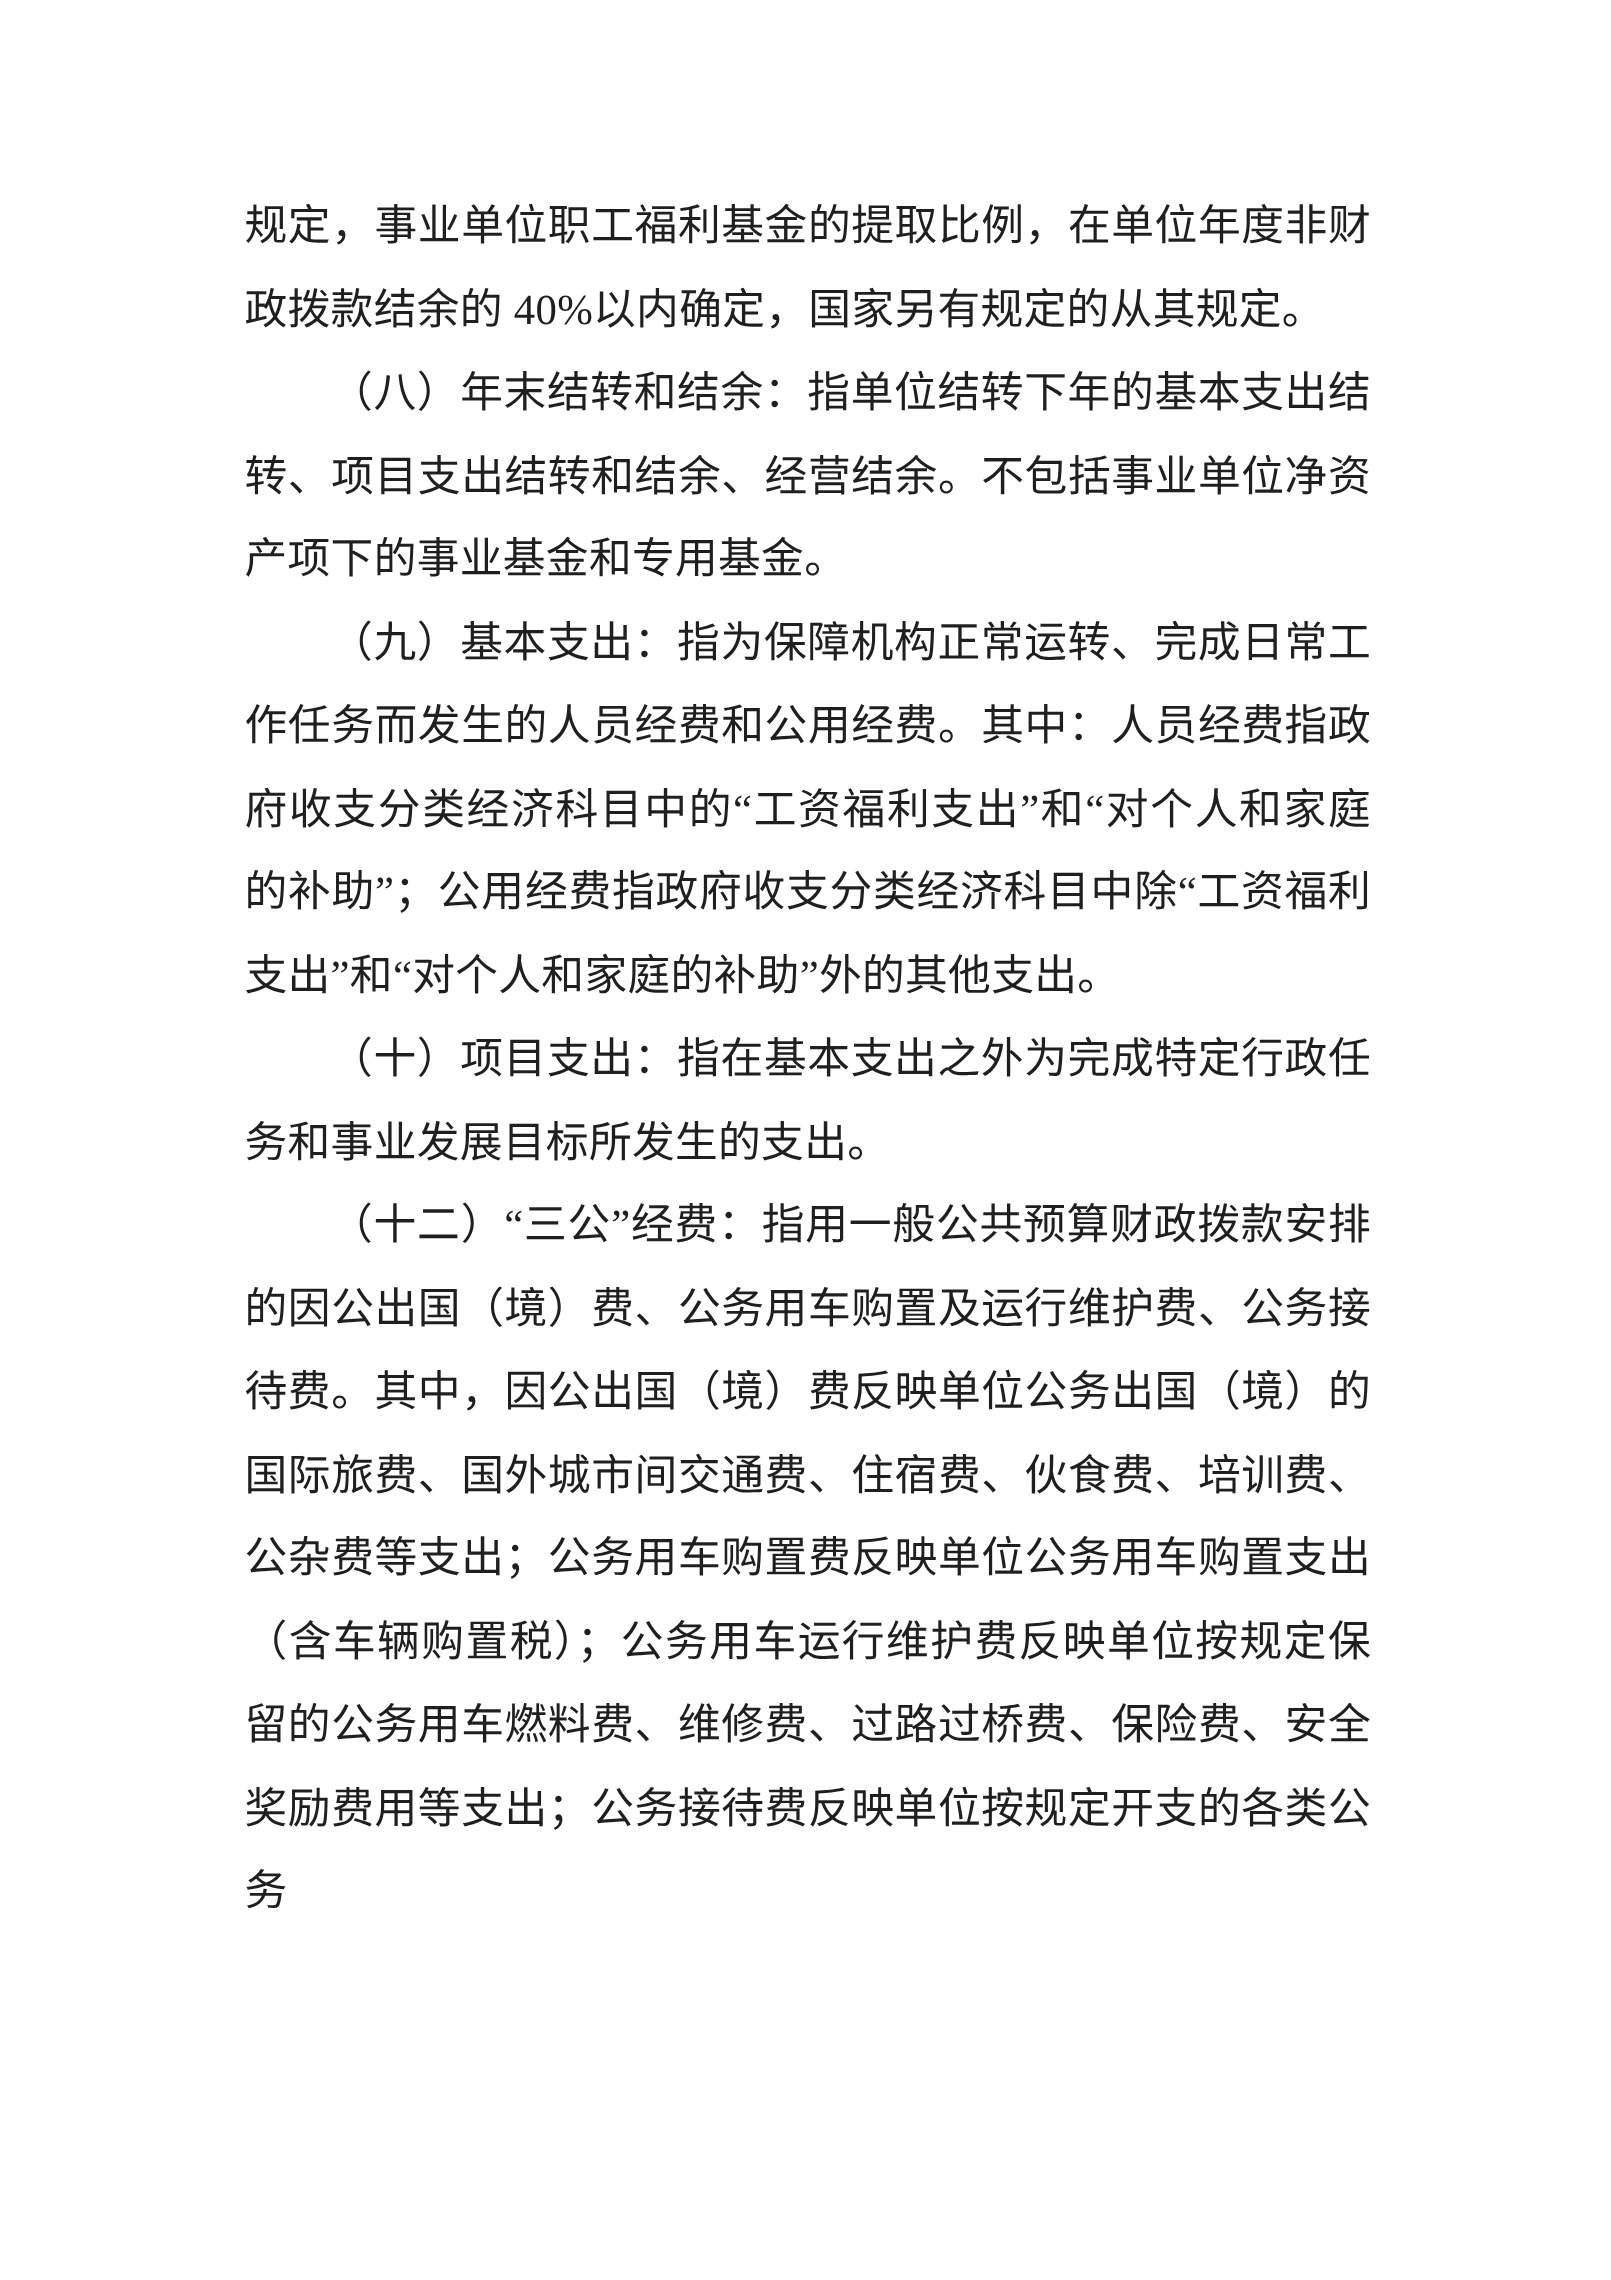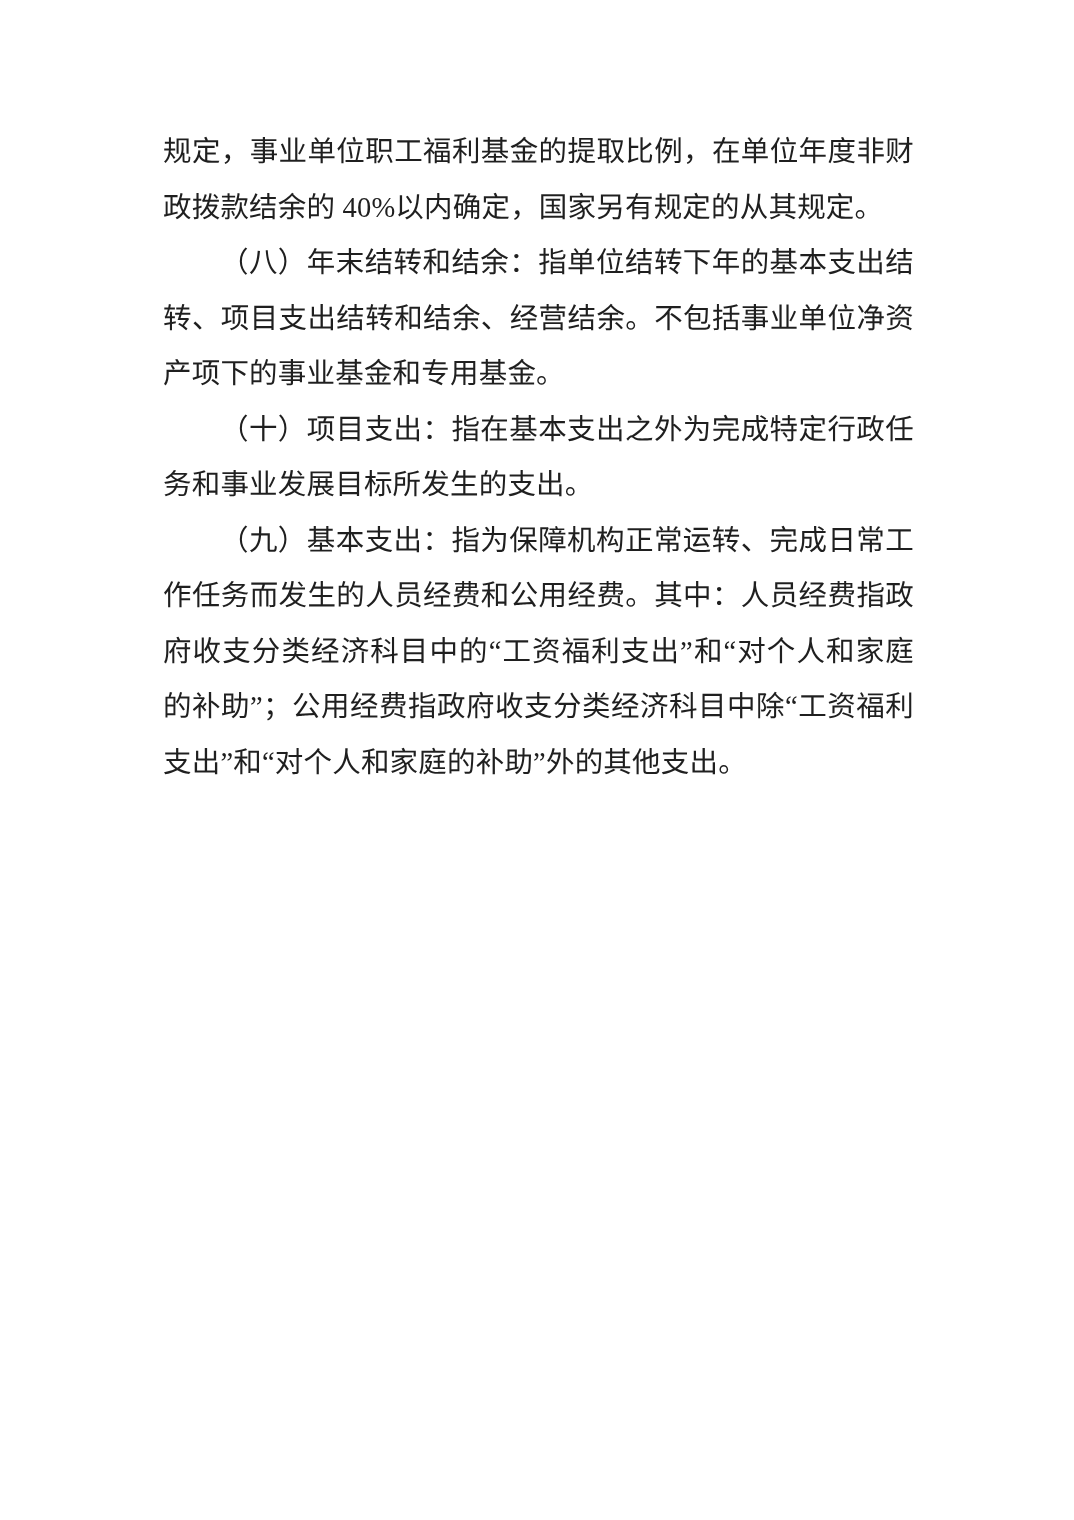--- a/index.html
+++ b/index.html
@@ -36,19 +36,20 @@
 </style>
 </head>
 <body>
 
 <div class="page">
 
   <p class="para"><span>规定，事业单位职工福利基金的提取比例，在单位年度非财政拨款结余的 40%以内确定，国家另有规定的从其规定。</span></p>
 
   <p class="para indent"><span class="lead">（八）年末结转和结余：</span><span>指单位结转下年的基本支出结转、项目支出结转和结余、经营结余。不包括事业单位净资产项下的事业基金和专用基金。</span></p>
 
+  <p class="para indent"><span class="lead">（九）基本支出：</span><span>指为保障机构正常运转、完成日常工作任务而发生的人员经费和公用经费。其中：人员经费指政府收支分类经济科目中的“工资福利支出”和“对个人和家庭的补助”；公用经费指政府收支分类经济科目中除“工资福利支出”和“对个人和家庭的补助”外的其他支出。</span></p>
+
   <p class="para indent"><span class="lead">（十）项目支出：</span><span>指在基本支出之外为完成特定行政任务和事业发展目标所发生的支出。</span></p>
 
-  <p class="para indent"><span class="lead">（九）基本支出：</span><span>指为保障机构正常运转、完成日常工作任务而发生的人员经费和公用经费。其中：人员经费指政府收支分类经济科目中的“工资福利支出”和“对个人和家庭的补助”；公用经费指政府收支分类经济科目中除“工资福利支出”和“对个人和家庭的补助”外的其他支出。</span></p>
 
-
+  <p class="para indent"><span class="lead">（十二）“三公”经费：</span><span>指用一般公共预算财政拨款安排的因公出国（境）费、公务用车购置及运行维护费、公务接待费。其中，因公出国（境）费反映单位公务出国（境）的国际旅费、国外城市间交通费、住宿费、伙食费、培训费、公杂费等支出；公务用车购置费反映单位公务用车购置支出（含车辆购置税）；公务用车运行维护费反映单位按规定保留的公务用车燃料费、维修费、过路过桥费、保险费、安全奖励费用等支出；公务接待费反映单位按规定开支的各类公务</span></p>
 
 </div>
 
 </body></html>

